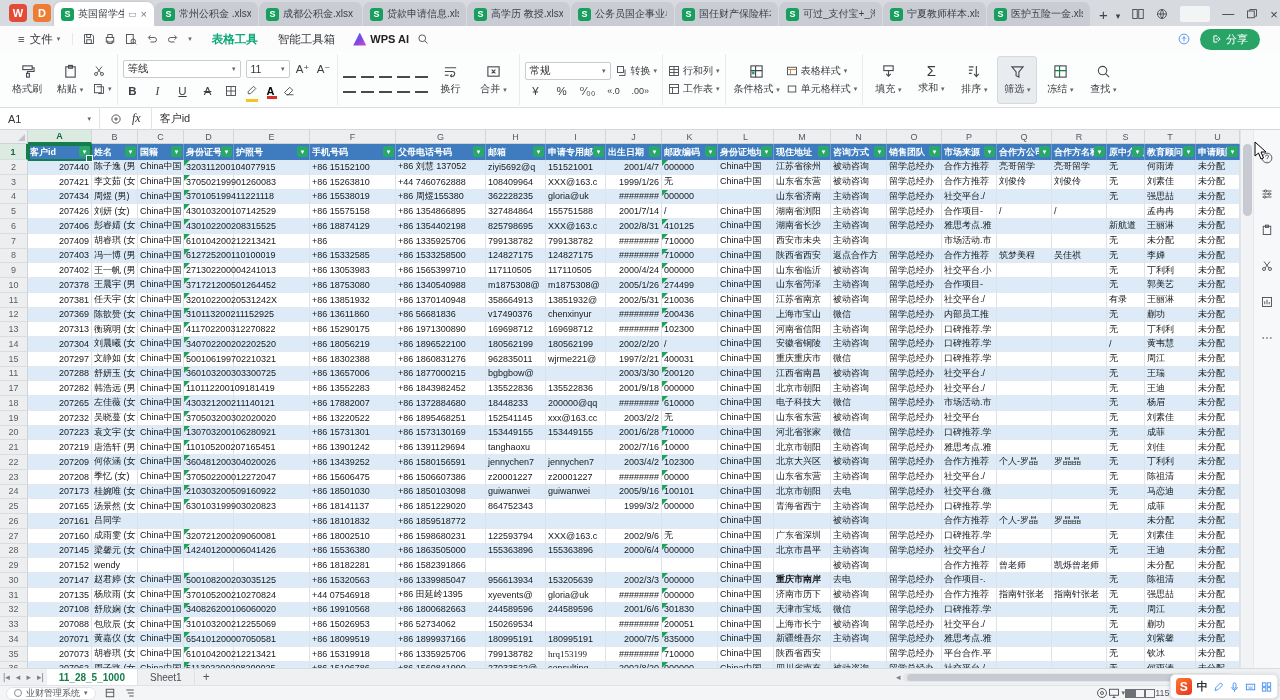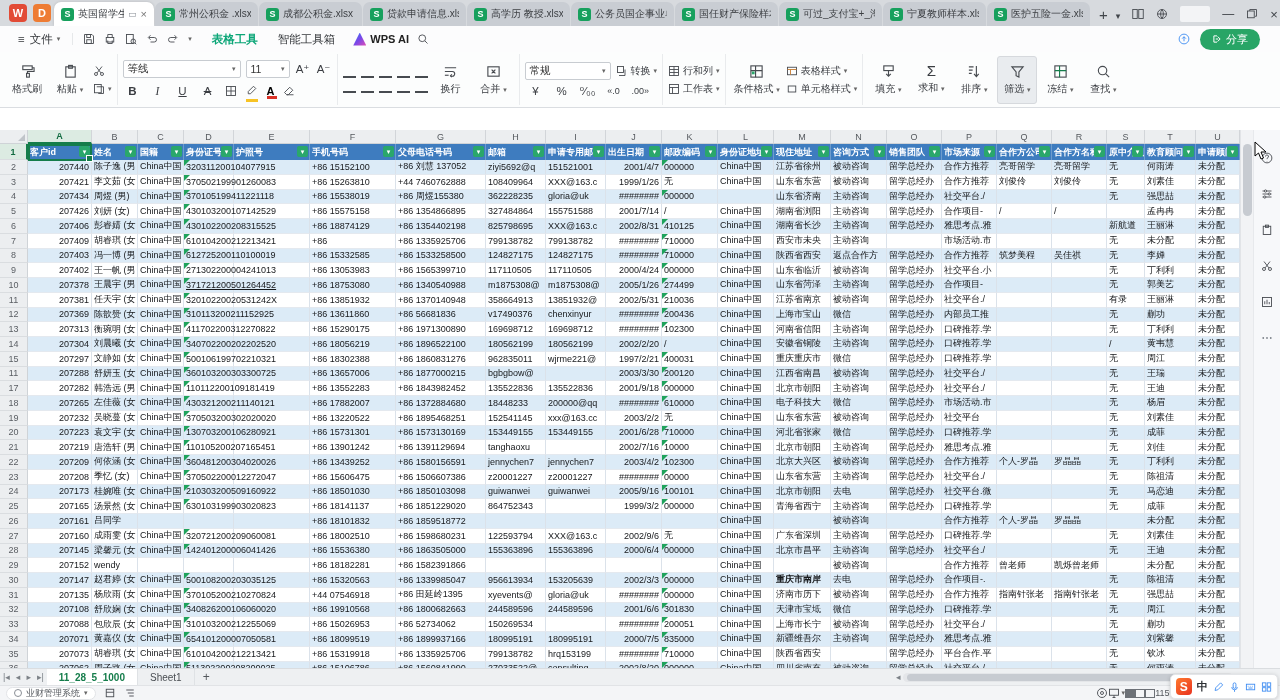--- a/index.html
+++ b/index.html
@@ -452,20 +452,34 @@
       <div class="bigbtn">
         <svg class="ic" viewBox="0 0 16 16">
             <circle cx="7" cy="7" r="4.5"></circle>
             <path d="M10.5 10.5L14 14"></path>
           </svg>
         <span><span>查找</span> <span class="caret">▾</span></span>
       </div>
     </div>
   </div>
 
+  <div class="fxbar">
+    <div class="namebox">
+      <span>A1</span>
+      <span class="caret">▾</span>
+    </div>
+    <div class="fxicons">
+      <svg class="ic sm" viewBox="0 0 16 16">
+          <circle cx="8" cy="8" r="5.5"></circle>
+          <path d="M8 5.5v5M5.5 8h5"></path>
+        </svg>
+      <span style="font-style:italic;font-family:'Liberation Serif',serif;font-size:12px">fx</span>
+    </div>
+    <div class="fxval">客户id</div>
+  </div>
 
   <div class="grid">
     <div class="lrow" id="letters">
         <div class="corner"></div>
         <div class="colletter sel" style="width: 64px;">A</div>
         <div class="colletter" style="width: 46px;">B</div>
         <div class="colletter" style="width: 46px;">C</div>
         <div class="colletter" style="width: 50px;">D</div>
         <div class="colletter" style="width: 76px;">E</div>
         <div class="colletter" style="width: 86px;">F</div>
@@ -1105,21 +1119,21 @@
           <div class="gut">10</div>
           <div class="dcell r" style="width: 64px;">
             <span class="sp">207378</span>
           </div>
           <div class="dcell" style="width: 46px;">
             <span class="sp">王晨宇 (男</span>
           </div>
           <div class="dcell" style="width: 46px;">
             <span class="sp">China中国</span>
           </div>
-          <div class="dcell spill tri" style="width: 50px; text-decoration: underline;">
+          <div class="dcell spill tri" style="width: 50px;">
             <span class="sp">371721200501264452</span>
           </div>
           <div class="dcell" style="width: 76px;">
             <span class="sp"></span>
           </div>
           <div class="dcell" style="width: 86px;">
             <span class="sp">+86 18753080</span>
           </div>
           <div class="dcell" style="width: 90px;">
             <span class="sp">+86 1340540988</span>
@@ -2770,21 +2784,21 @@
           </div>
           <div class="dcell" style="width: 86px;">
             <span class="sp">+86 15319918</span>
           </div>
           <div class="dcell" style="width: 90px;">
             <span class="sp">+86 1335925706</span>
           </div>
           <div class="dcell" style="width: 60px;">
             <span class="sp">799138782</span>
           </div>
-          <div class="dcell" style="width: 60px;">
+          <div class="dcell" style="width: 60px; font-family: Liberation Serif, serif;">
             <span class="sp">hrq153199</span>
           </div>
           <div class="dcell r" style="width: 56px;">
             <span class="sp">########</span>
           </div>
           <div class="dcell tri" style="width: 56px;">
             <span class="sp">710000</span>
           </div>
           <div class="dcell" style="width: 56px;">
             <span class="sp">China中国</span>

